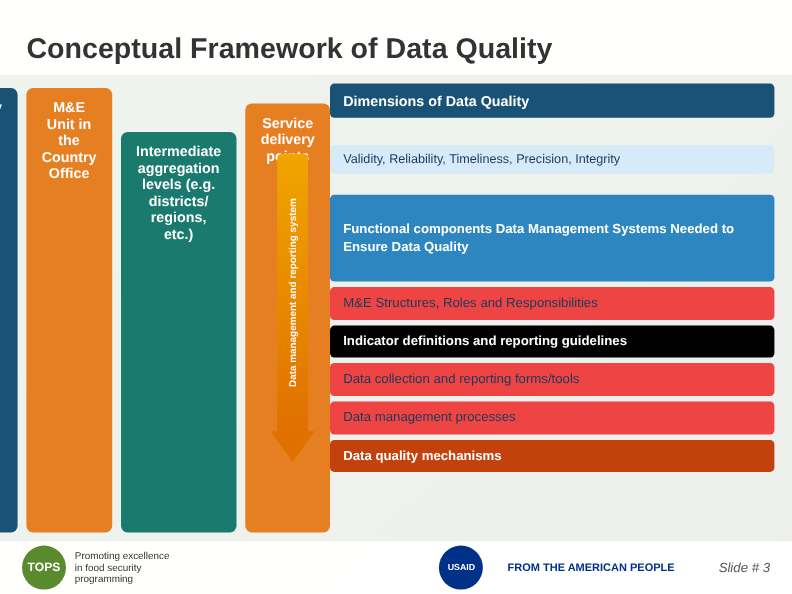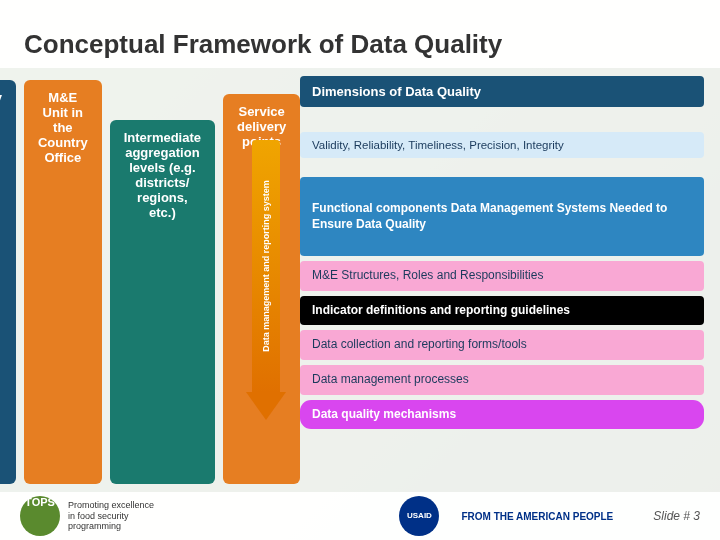--- a/index.html
+++ b/index.html
@@ -141,39 +141,38 @@
       background: #2e86c1;
       color: white;
       font-size: 12px;
       font-weight: bold;
       padding: 24px 12px;
       border-radius: 4px;
       line-height: 1.3;
     }
 
     .right-item {
-      background: #f9a8d4;
+      background: #ef4444;
       color: #1a3a5c;
       font-size: 12px;
       padding: 7px 12px;
       border-radius: 4px;
       line-height: 1.3;
     }
 
     .right-item.highlight-blue {
       background: #000000;
       color: white;
       font-weight: 600;
     }
 
     .right-item.highlight-teal {
-      background: #d946ef;
+      background: #c2410c;
       color: white;
       font-weight: 600;
-      border-radius: 11px;
     }
 
     
     .dim-header {
       background: #1a5276;
       color: white;
       font-size: 13px;
       font-weight: bold;
       padding: 8px 12px;
       border-radius: 4px;
@@ -203,21 +202,21 @@
       align-items: center;
       gap: 8px;
     }
 
     .logo-circle-green {
       width: 40px;
       height: 40px;
       background: #5a8a2e;
       border-radius: 50%;
       display: flex;
-      align-items: flex-start;
+      align-items: center;
       justify-content: center;
       color: white;
       font-weight: bold;
       font-size: 11px;
     }
 
     .logo-text-tops {
       font-size: 9px;
       color: #333;
       max-width: 90px;

